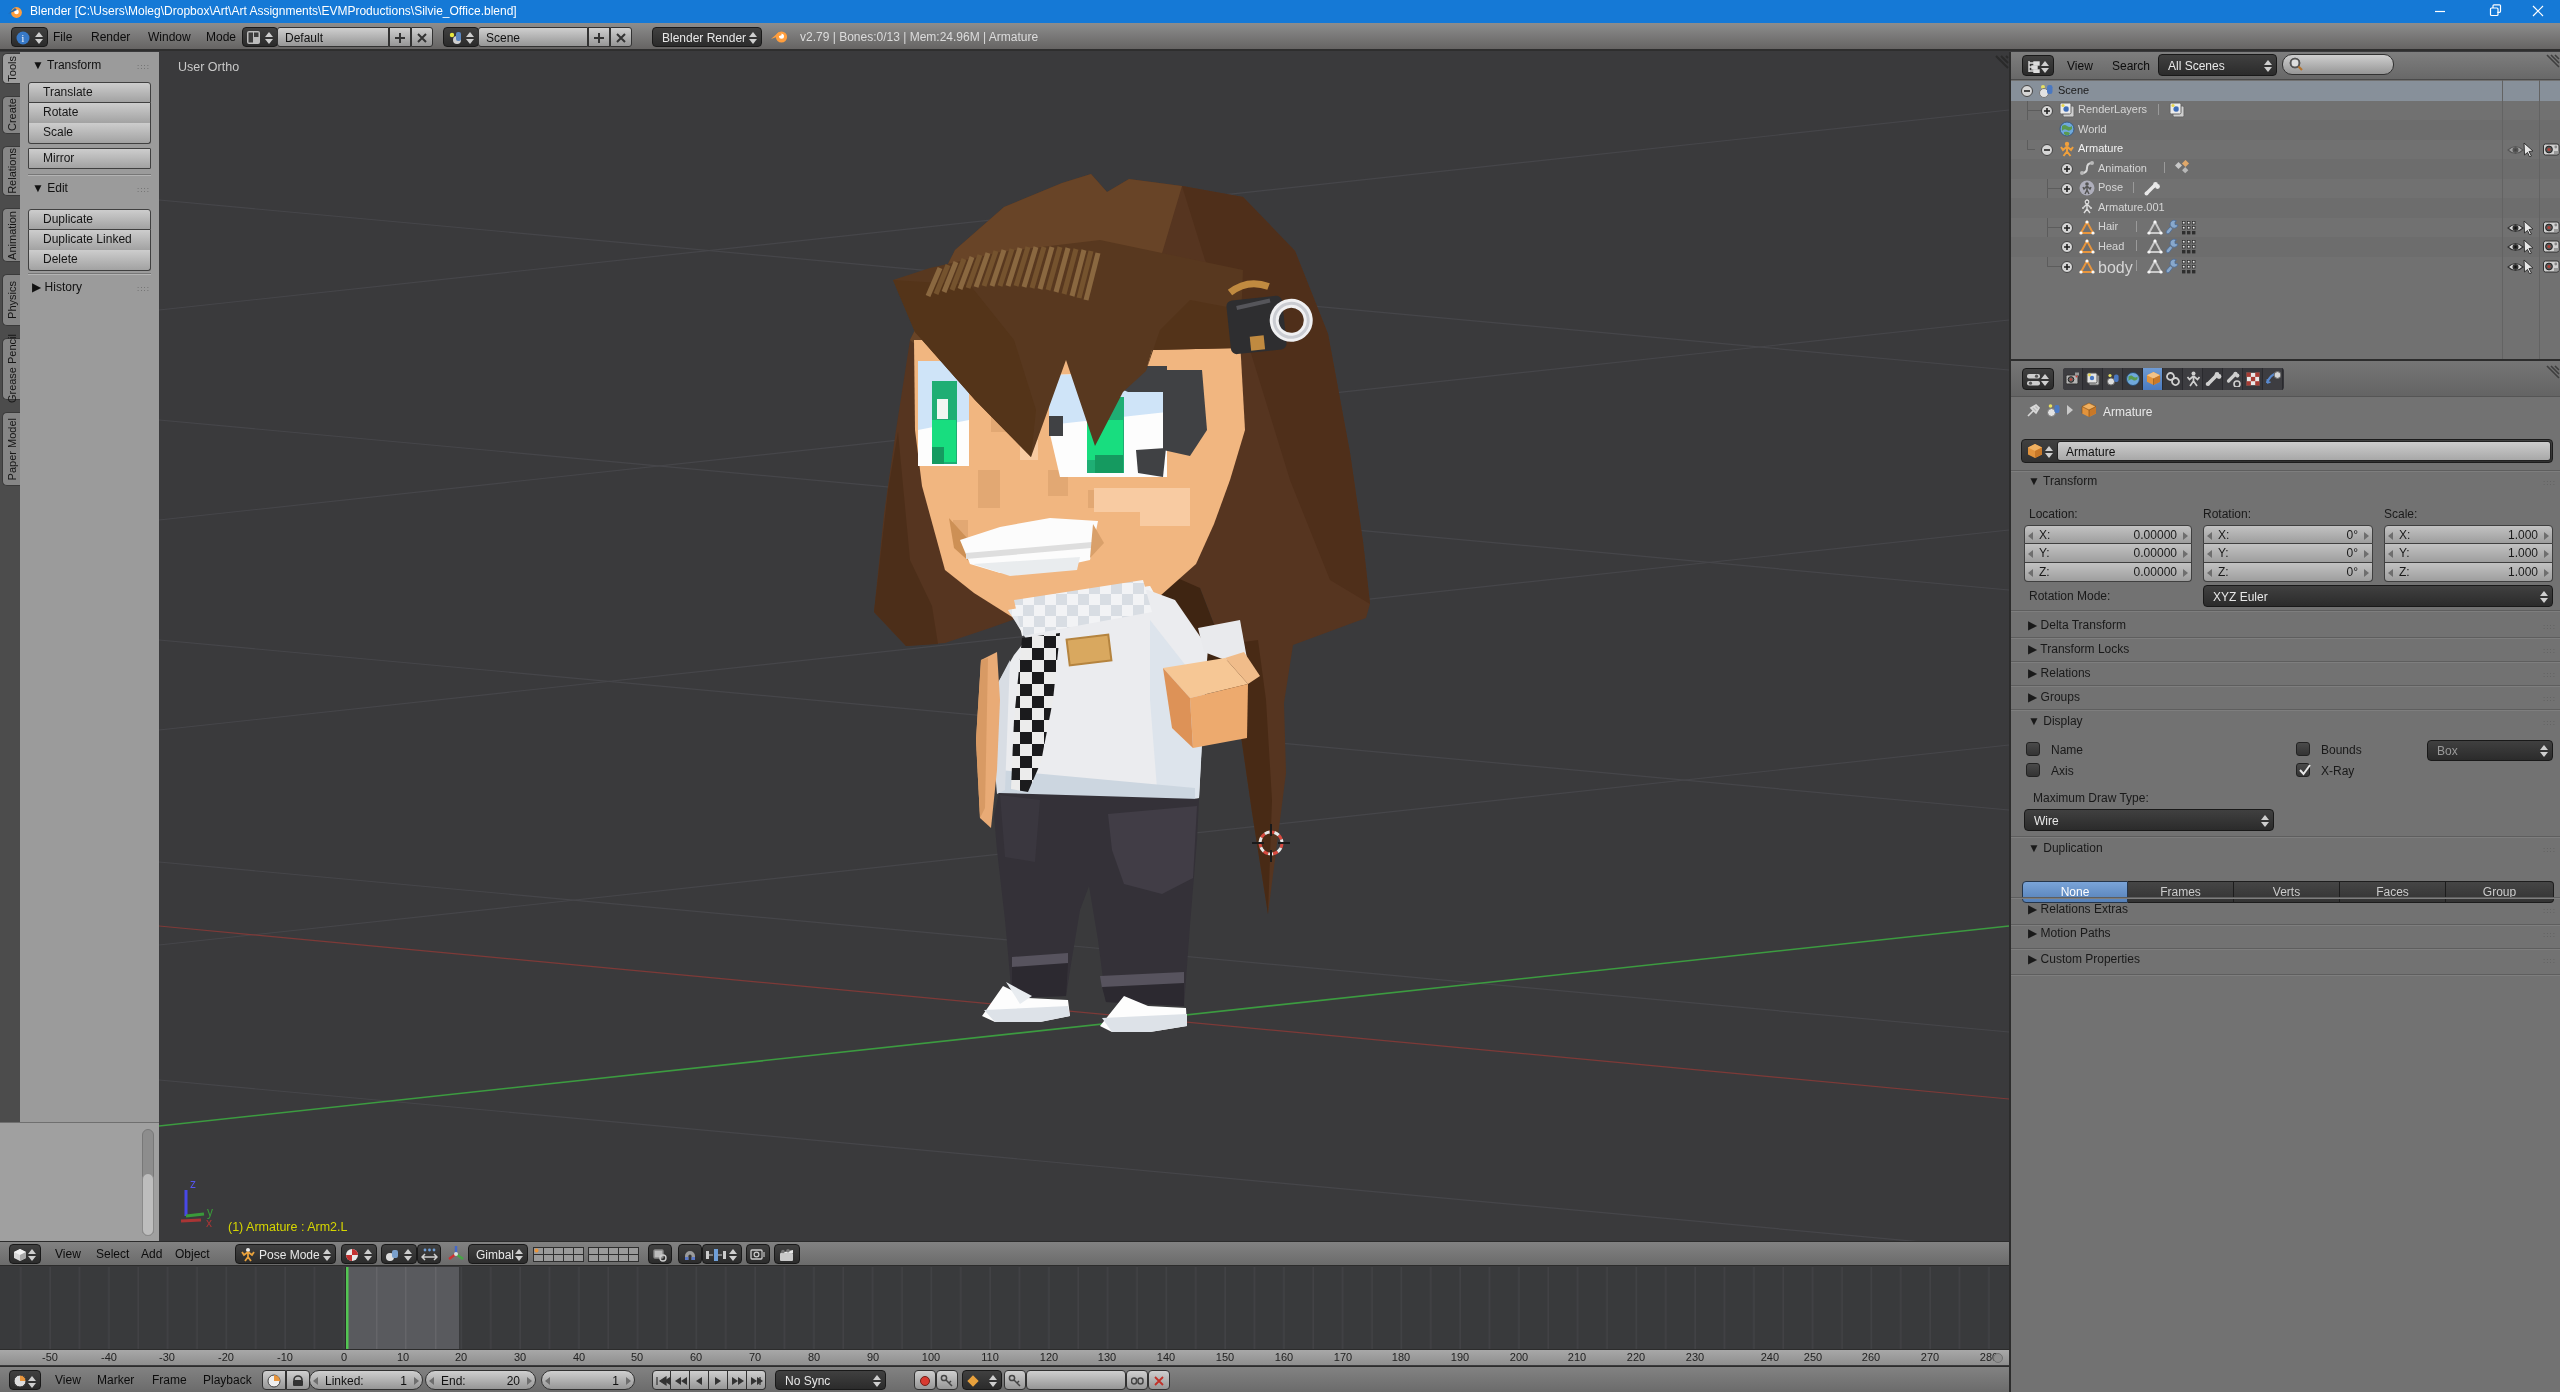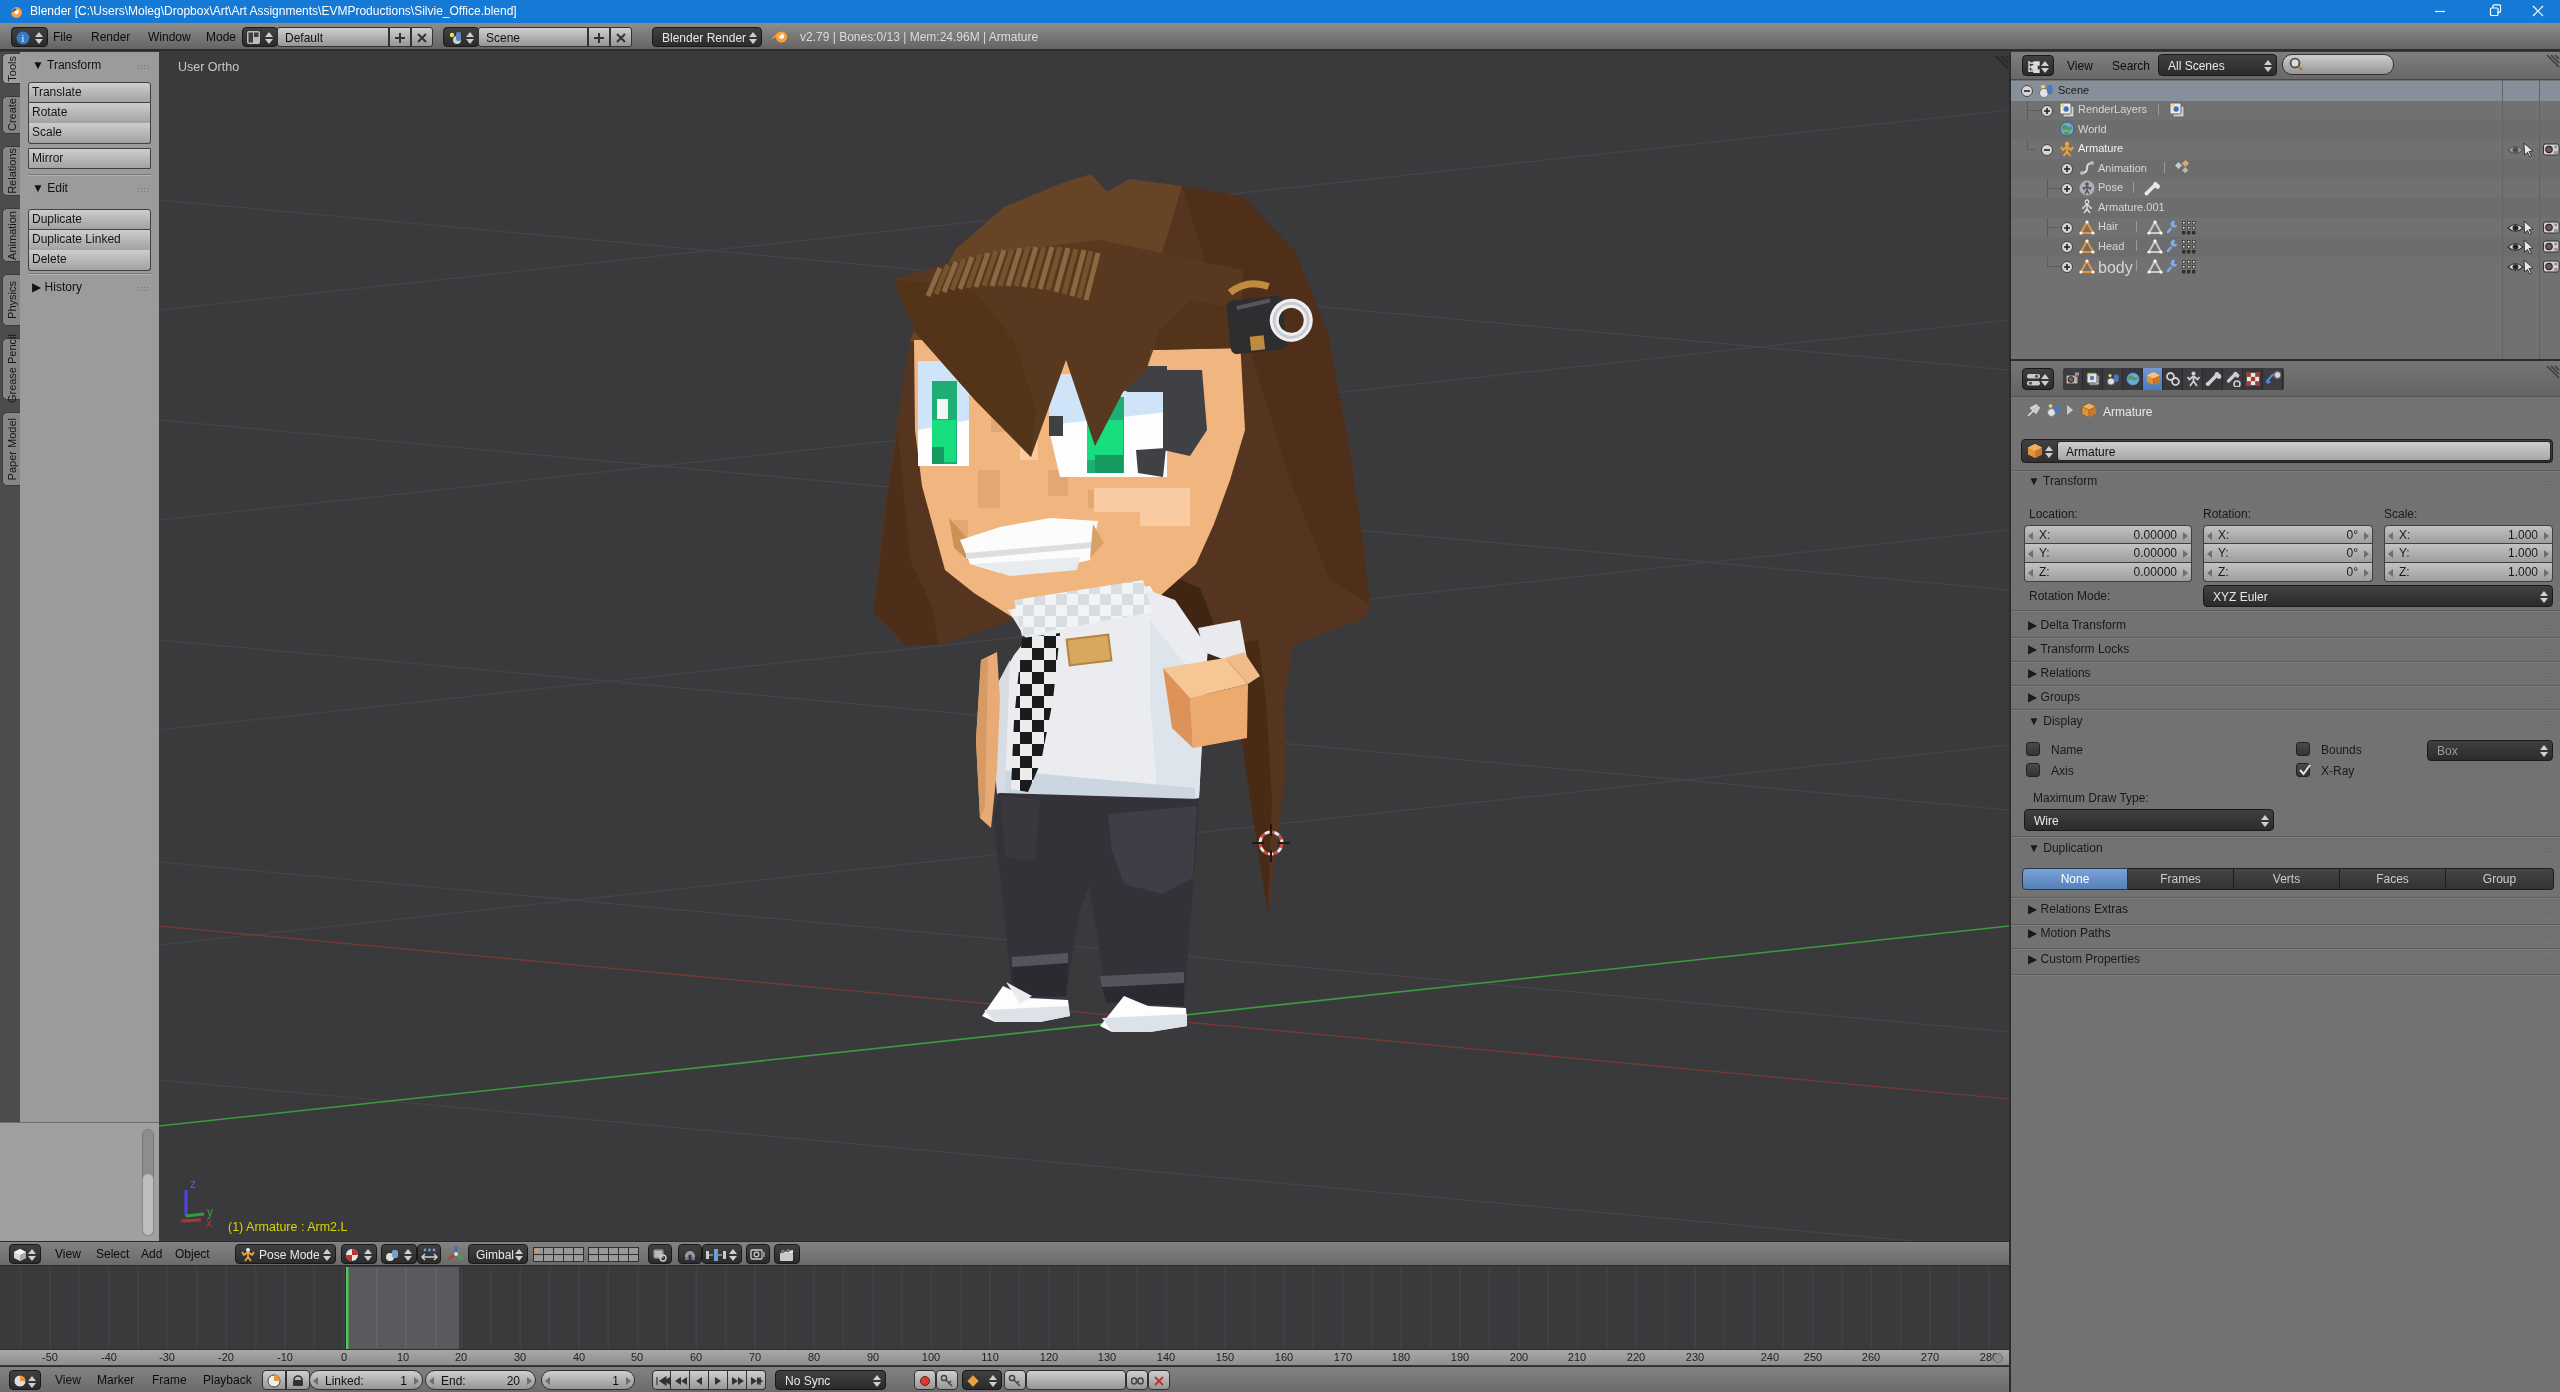--- a/index.html
+++ b/index.html
@@ -9,21 +9,21 @@
 .infobar{left:0;top:23px;width:2560px;height:28px;background:linear-gradient(#8d8d8d,#666463);border-bottom:2px solid #2e2e2e}
 .menu{color:#0c0c0c;font-size:12px}
 .ddark{background:linear-gradient(#404040,#2b2b2b);border:1px solid #191919;border-radius:4px;color:#e8e8e8;font-size:12px}
 .lfield{background:linear-gradient(#cfcfcf,#969696);border:1px solid #323232;border-radius:4px;color:#111;font-size:12px}
 .tabstrip{left:0;top:52px;width:20px;height:1070px;background:#4c4c4c}
 .vtab{position:absolute;left:2px;width:18px;background:#868686;border:1px solid #3a3a3a;border-right:none;border-radius:5px 0 0 5px;color:#161616;font-size:11px}
 .vtab{display:flex;align-items:center;justify-content:center}
 .vtab span{writing-mode:vertical-rl;transform:rotate(180deg);white-space:nowrap}
 .toolshelf{left:20px;top:52px;width:139px;height:1070px;background:#9b9b9b}
 .redo{left:0;top:1122px;width:159px;height:119px;background:#a0a0a0;border-top:1px solid #6f6f6f}
-.tsbtn{position:absolute;left:8px;width:123px;height:21px;background:linear-gradient(#cdcdcd,#a2a2a2);border:1px solid #404040;color:#151515;font-size:12px;line-height:19px;padding-left:3px}
+.tsbtn{position:absolute;left:8px;width:123px;height:21px;background:linear-gradient(#cdcdcd,#a2a2a2);border:1px solid #404040;color:#151515;font-size:12px;line-height:19px;padding-left:14px}
 .hdr{color:#111;font-size:12px}
 .viewport{left:159px;top:52px;width:1850px;height:1189px;background:#3a3a3c;overflow:hidden}
 .vph{left:0;top:1241px;width:2009px;height:25px;background:linear-gradient(#828282,#6b6b6b);border-top:1px solid #2c2c2c;border-bottom:1px solid #2c2c2c}
 .tl{left:0;top:1267px;width:2009px;height:82px;background:#393a3c}
 .ruler{left:0;top:1349px;width:2009px;height:16px;background:linear-gradient(#a8a8a8,#8e8e8e);border-top:1px solid #2c2c2c;color:#222;font-size:11px}
 .tlh{left:0;top:1366px;width:2009px;height:26px;background:linear-gradient(#828282,#6b6b6b);border-top:1px solid #2c2c2c}
 .outliner{left:2009px;top:52px;width:551px;height:307px;background:#717171;border-left:2px solid #2c2c2c}
 .props{left:2009px;top:359px;width:551px;height:1033px;background:#727272;border-left:2px solid #2c2c2c;border-top:2px solid #2c2c2c}
 .num{position:absolute;height:19px;background:linear-gradient(#c2c2c2,#9e9e9e);border:1px solid #3f3f3f;font-size:12px;color:#1a1a1a}
 .numl{position:absolute;left:14px;top:2px}
@@ -1185,21 +1185,21 @@
       </div>
       <div class="abs ph" style="left:310px;top:403px">X-Ray</div>
   <div class="abs ph" style="left:22px;top:430px">Maximum Draw Type:</div>
   <div class="abs ddark" style="left:13px;top:448px;width:250px;height:22px">
         <div class="abs" style="left:9px;top:4px">Wire</div>
         <div class="updn" style="top:4px"></div>
       </div>
   <div class="abs sep" style="top:475px"></div>
   <div class="abs ph" style="left:17px;top:480px">▼ Duplication</div>
       <div class="abs dots" style="left:532px;top:484px">::::</div>
-  <div class="abs" style="left:11px;top:507px;width:532px;height:22px" id="dupbtns">
+  <div class="abs" style="left:11px;top:520px;width:532px;height:22px" id="dupbtns">
     <div class="abs" style="left:0;top:0;width:106px;height:22px;background:linear-gradient(#7aa4d8,#5580b8);border:1px solid #26364a;border-radius:4px 0 0 4px;color:#fff;font-size:12px;text-align:center;line-height:21px">None</div>
     <div class="abs" style="left:106px;top:0;width:106px;height:22px;background:linear-gradient(#454545,#333);border:1px solid #1d1d1d;border-left:none;color:#ccc;font-size:12px;text-align:center;line-height:21px">Frames</div>
     <div class="abs" style="left:212px;top:0;width:106px;height:22px;background:linear-gradient(#454545,#333);border:1px solid #1d1d1d;border-left:none;color:#ccc;font-size:12px;text-align:center;line-height:21px">Verts</div>
     <div class="abs" style="left:318px;top:0;width:106px;height:22px;background:linear-gradient(#454545,#333);border:1px solid #1d1d1d;border-left:none;color:#ccc;font-size:12px;text-align:center;line-height:21px">Faces</div>
     <div class="abs" style="left:424px;top:0;width:108px;height:22px;background:linear-gradient(#454545,#333);border:1px solid #1d1d1d;border-left:none;border-radius:0 4px 4px 0;color:#ccc;font-size:12px;text-align:center;line-height:21px">Group</div>
   </div>
   <div class="abs sep" style="top:536px"></div>
   <div class="abs ph" style="left:17px;top:541px">▶ Relations Extras</div>
       <div class="abs dots" style="left:532px;top:545px">::::</div>
   <div class="abs sep" style="top:563px"></div>

